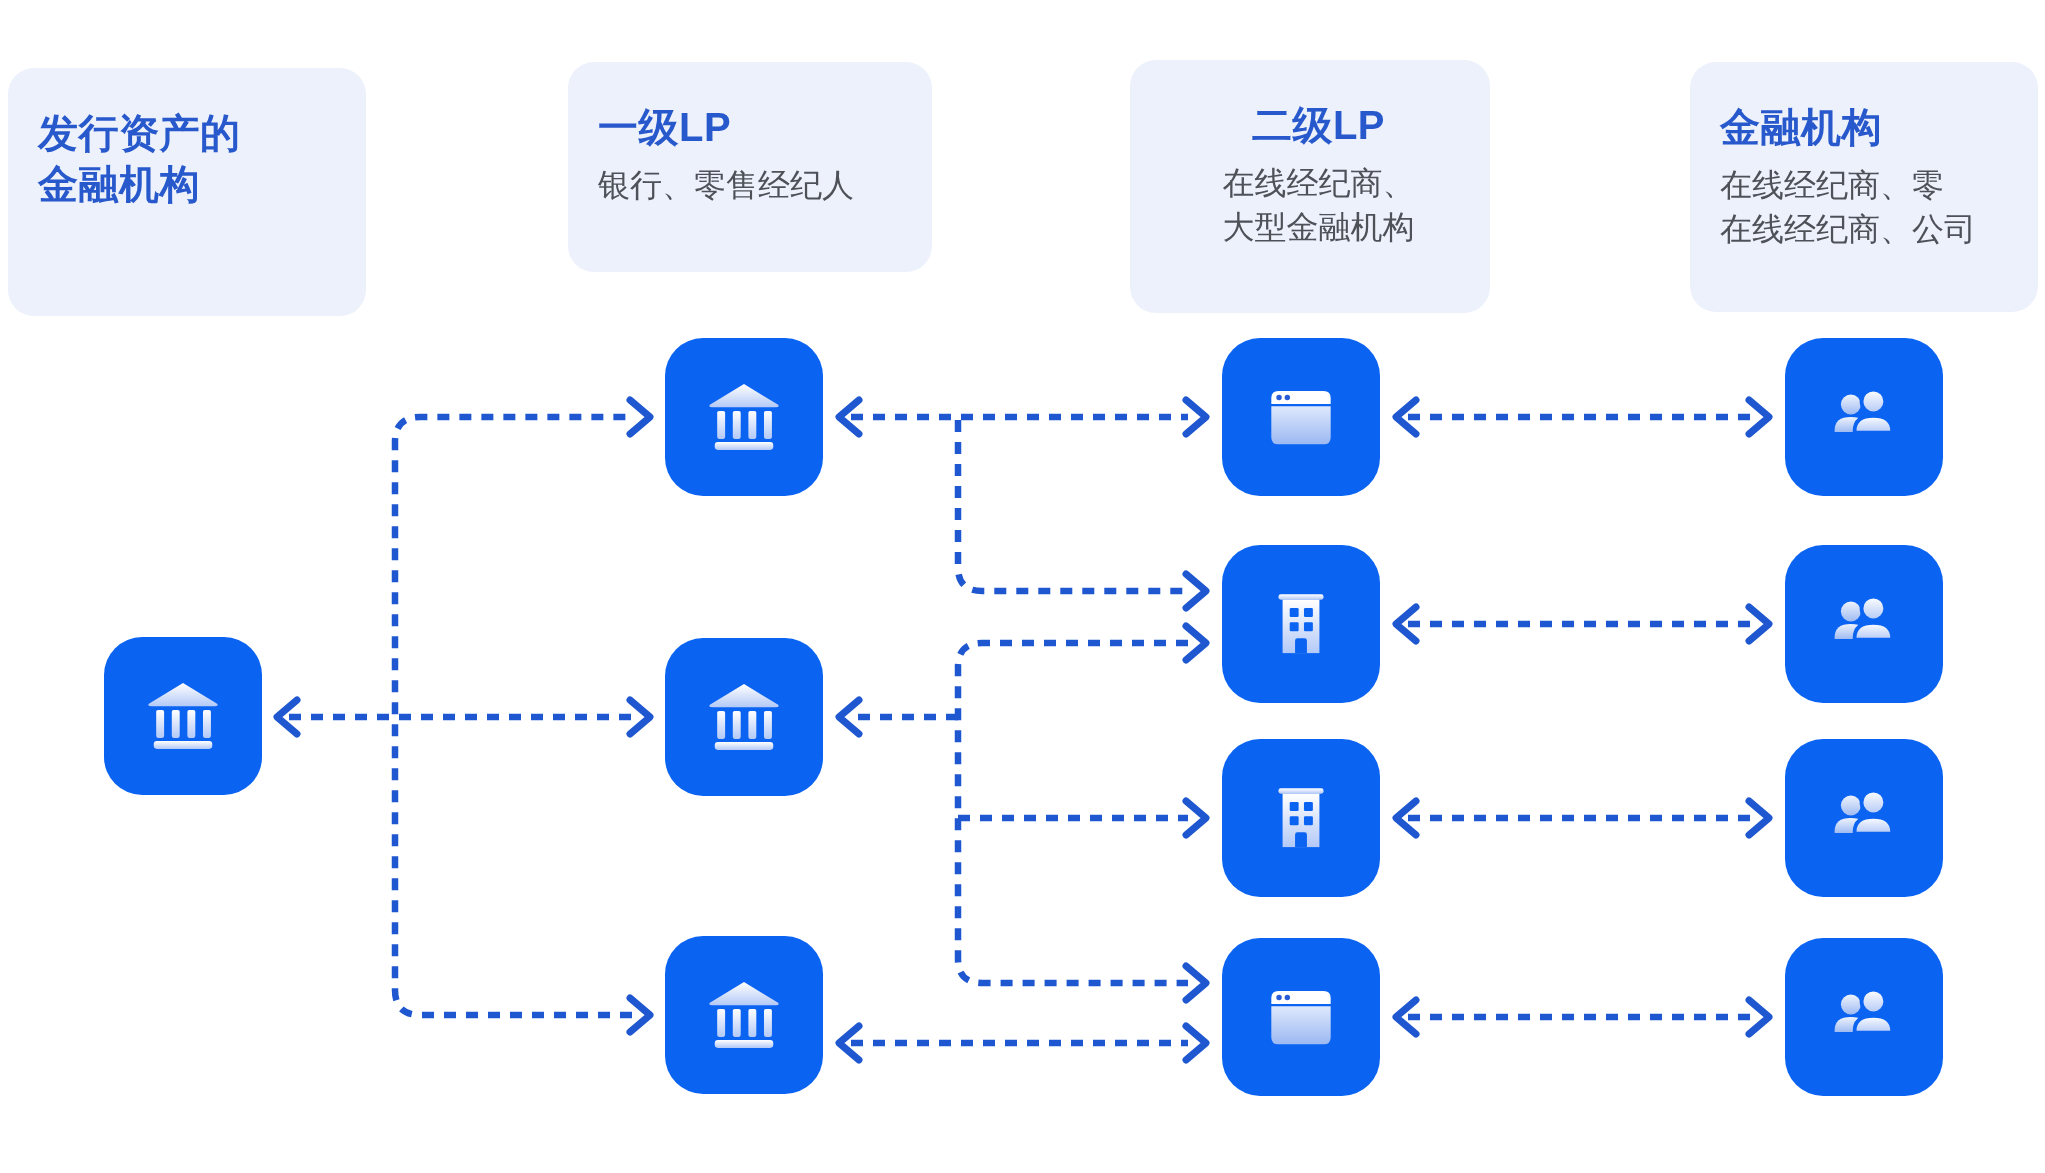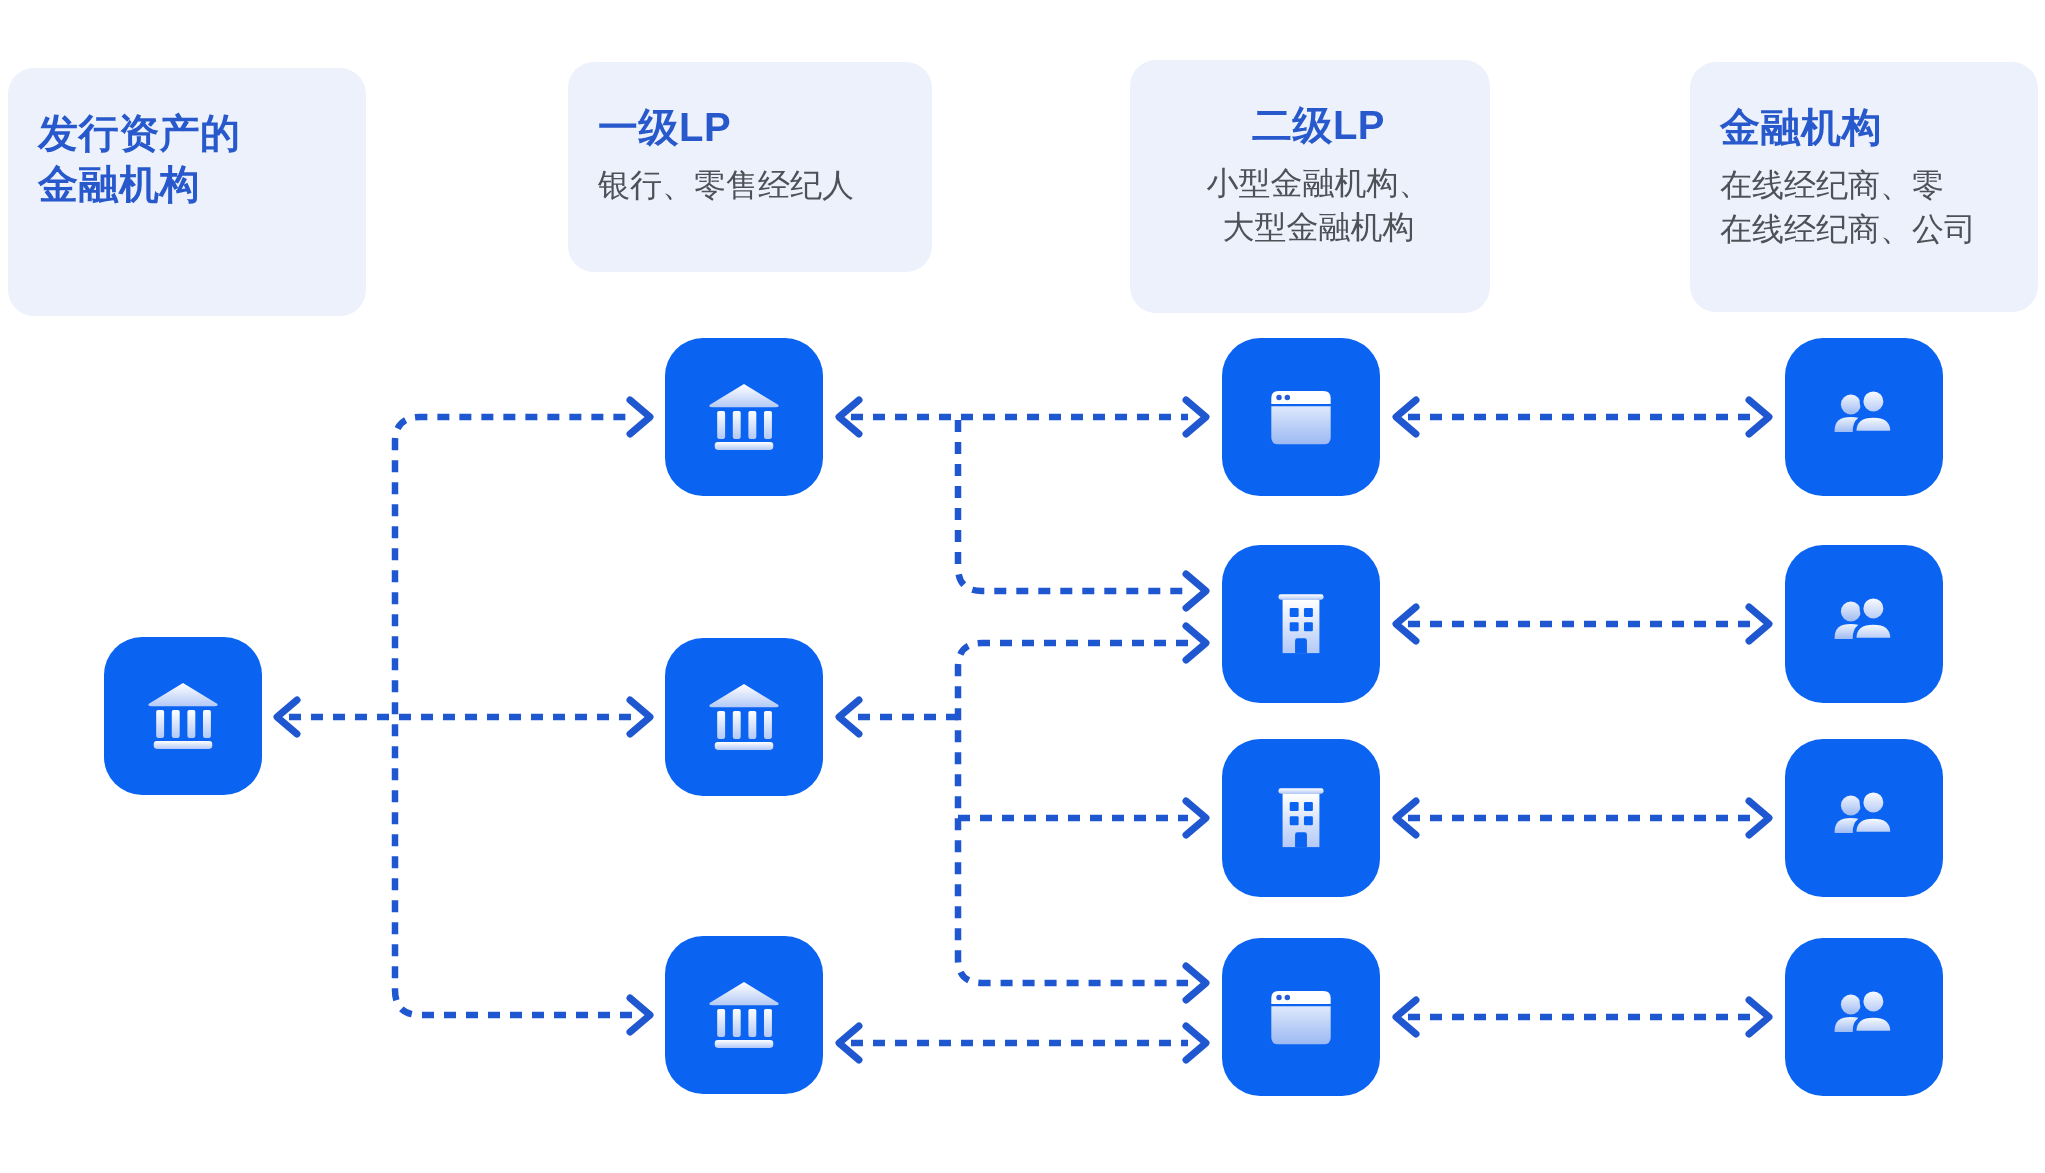--- a/index.html
+++ b/index.html
@@ -107,21 +107,21 @@
     <div class="hsub">
       <span class="tline">银行、零售经纪人</span>
     </div>
   </div>
 
   <div class="hbox" id="hbox-tier2">
     <div class="htitle">
       <span class="tline">二级LP</span>
     </div>
     <div class="hsub">
-      <span class="tline">小型金融机构、</span>
+      <span class="tline">在线经纪商、</span>
       <span class="tline">大型金融机构</span>
     </div>
   </div>
 
   <div class="hbox" id="hbox-clients">
     <div class="htitle">
       <span class="tline">金融机构</span>
     </div>
     <div class="hsub">
       <span class="tline">在线经纪商、零</span>

